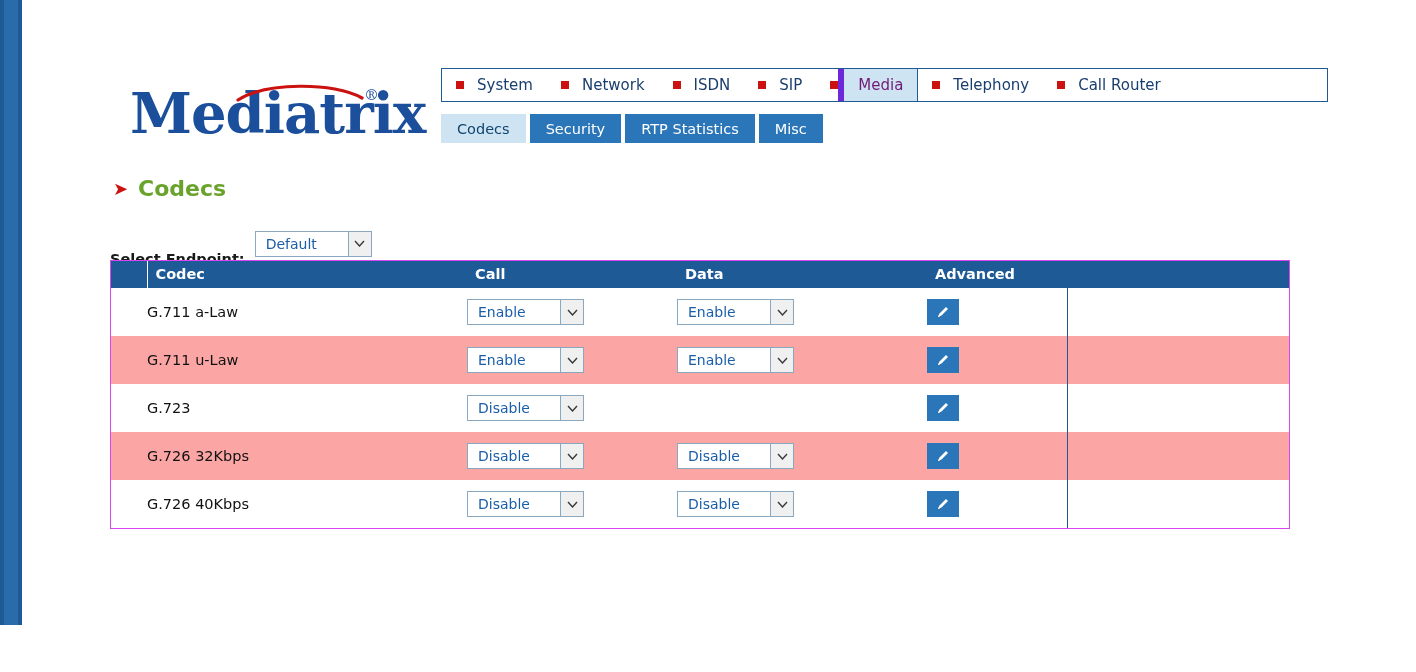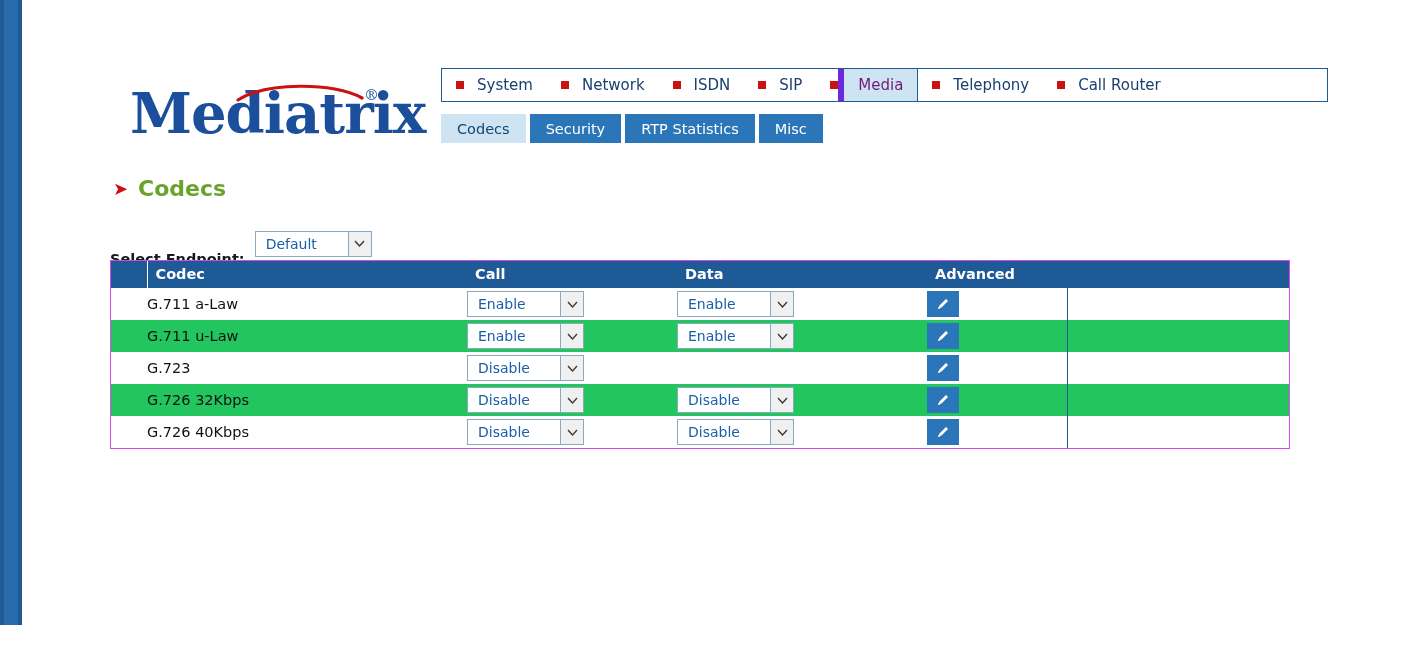--- a/index.html
+++ b/index.html
@@ -204,26 +204,26 @@
     height: 24px;
     box-sizing: border-box;
   }
   #codec-table thead th.first {
     border-right: 1px solid #ffffff;
   }
   #codec-table tbody td {
     font-size: 14.5px;
     color: #111;
     padding: 0;
-    height: 32px;
+    height: 48px;
     vertical-align: middle;
     margin-top: 40px;
   }
   #codec-table tbody tr.odd { background: #ffffff; }
-  #codec-table tbody tr.even { background: #22c55e; }
+  #codec-table tbody tr.even { background: #fca5a5; }
   td.c-name { padding-left: 48px; }
   td.c-voice, td.c-data { padding-left: 8px; }
   td.c-adv { padding-left: 8px; }
   td.c-tail { border-left: 1px solid #1d5a96; }
   .col-spacer { width: 36px; }
 
   .pencil-btn {
     width: 32px; height: 26px;
     background: #2a76b8;
     display: inline-flex;

